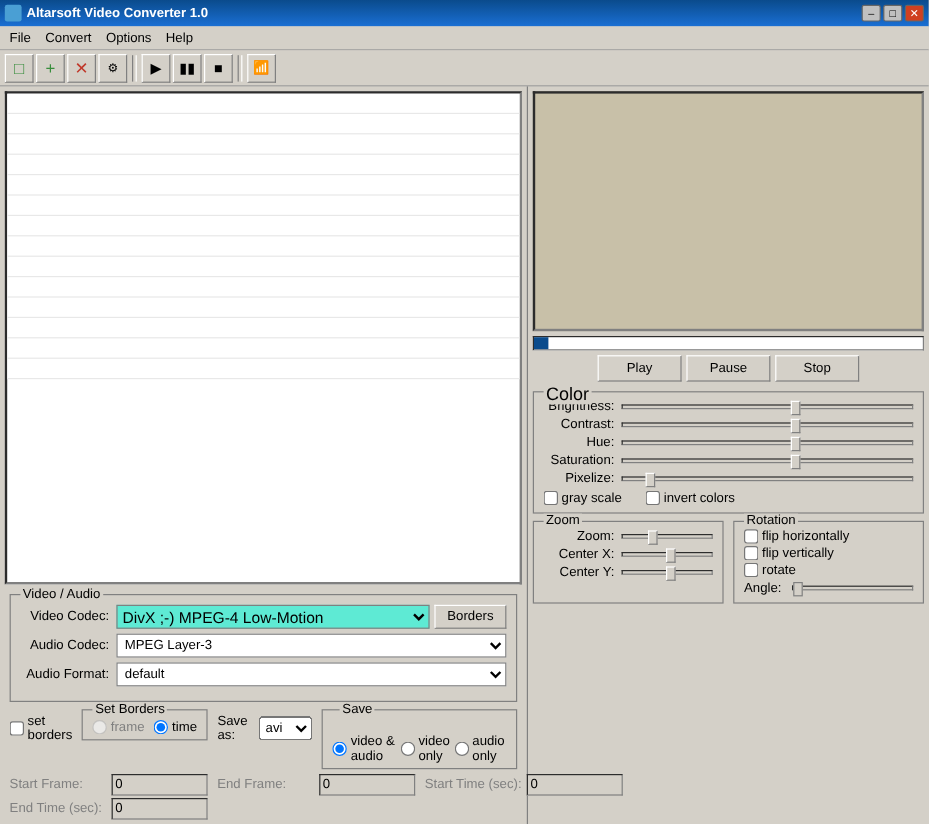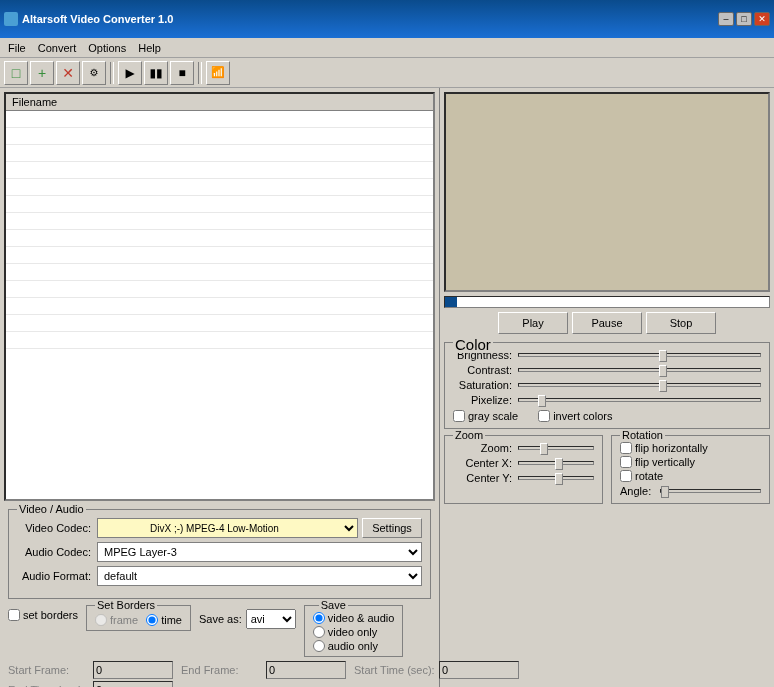--- a/index.html
+++ b/index.html
@@ -10,21 +10,21 @@
       color: #000;
       width: 774px;
       height: 687px;
       overflow: hidden;
     }
 
     
     .title-bar {
       background: linear-gradient(to bottom, #0a4b8c, #1a6fd4);
       color: #fff;
-      height: 38px;
+      height: 22px;
       display: flex;
       align-items: center;
       justify-content: space-between;
       padding: 0 4px;
       user-select: none;
     }
     .title-bar-left {
       display: flex;
       align-items: center;
       gap: 4px;
@@ -185,24 +185,23 @@
     }
 
     
     .codec-row {
       display: flex;
       align-items: center;
     }
     .codec-select {
       flex: 1;
       height: 20px;
-      background: #fef9c3;
-      border: 1px solid #808080;
-      font-size: 10px;
-      padding-left: 48px;
+      background: #5eead4;
+      border: 1px solid #808080;
+      font-size: 13px;
     }
 
     .set-borders-group {
       border: 1px solid #808080;
       padding: 4px 8px;
       position: relative;
       flex: 0 0 auto;
     }
     .set-borders-label {
       position: absolute;
@@ -460,21 +459,20 @@
   <div class="tool-btn" style="font-size:12px;">■</div>
   <div class="tool-separator"></div>
   <div class="tool-btn" style="font-size:11px;">📶</div>
 </div>
 
 <div class="main-container">
 
   <div class="left-panel">
 
     <div class="file-list-container">
-      <div class="file-list-header">Filename</div>
       <div class="file-list-rows">
         <div class="file-row"></div>
         <div class="file-row"></div>
         <div class="file-row"></div>
         <div class="file-row"></div>
         <div class="file-row"></div>
         <div class="file-row"></div>
         <div class="file-row"></div>
         <div class="file-row"></div>
         <div class="file-row"></div>
@@ -490,21 +488,21 @@
 
       <div class="section-group">
         <span class="section-label">Video / Audio</span>
 
         <div class="form-row">
           <span class="form-label">Video Codec:</span>
           <div class="form-control-wide codec-row">
             <select class="codec-select">
               <option>DivX ;-) MPEG-4 Low-Motion</option>
             </select>
-            <button class="settings-btn">Settings</button>
+            <button class="settings-btn">Borders</button>
           </div>
         </div>
 
         <div class="form-row">
           <span class="form-label">Audio Codec:</span>
           <div class="form-control-wide">
             <select class="combo">
               <option>MPEG Layer-3</option>
             </select>
           </div>
@@ -545,21 +543,21 @@
           <span>Save as:</span>
           <select style="width:50px; height:20px; font-size:11px;">
             <option>avi</option>
             <option>mp4</option>
             <option>mkv</option>
           </select>
         </div>
 
         <div class="save-group">
           <span class="save-group-label">Save</span>
-          <div style="display:flex; flex-direction:column; gap:2px; margin-top:2px;">
+          <div style="display:flex; flex-direction:row; gap:2px; margin-top:16px;">
             <div class="radio-item">
               <input type="radio" name="savetype" id="saveVideoAudio" checked="" style="">
               <label for="saveVideoAudio">video &amp; audio</label>
             </div>
             <div class="radio-item">
               <input type="radio" name="savetype" id="saveVideoOnly" style="">
               <label for="saveVideoOnly">video only</label>
             </div>
             <div class="radio-item">
               <input type="radio" name="savetype" id="saveAudioOnly" style="">
@@ -614,20 +612,26 @@
           <div class="slider-thumb" style="left:58%;"></div>
         </div>
       </div>
       <div class="slider-row">
         <span class="slider-label">Contrast:</span>
         <div class="slider-track">
           <div class="slider-thumb" style="left:58%;"></div>
         </div>
       </div>
       <div class="slider-row">
+        <span class="slider-label">Hue:</span>
+        <div class="slider-track">
+          <div class="slider-thumb" style="left:58%;"></div>
+        </div>
+      </div>
+      <div class="slider-row">
         <span class="slider-label">Saturation:</span>
         <div class="slider-track">
           <div class="slider-thumb" style="left:58%;"></div>
         </div>
       </div>
       <div class="slider-row">
         <span class="slider-label">Pixelize:</span>
         <div class="slider-track">
           <div class="slider-thumb" style="left:8%;"></div>
         </div>

